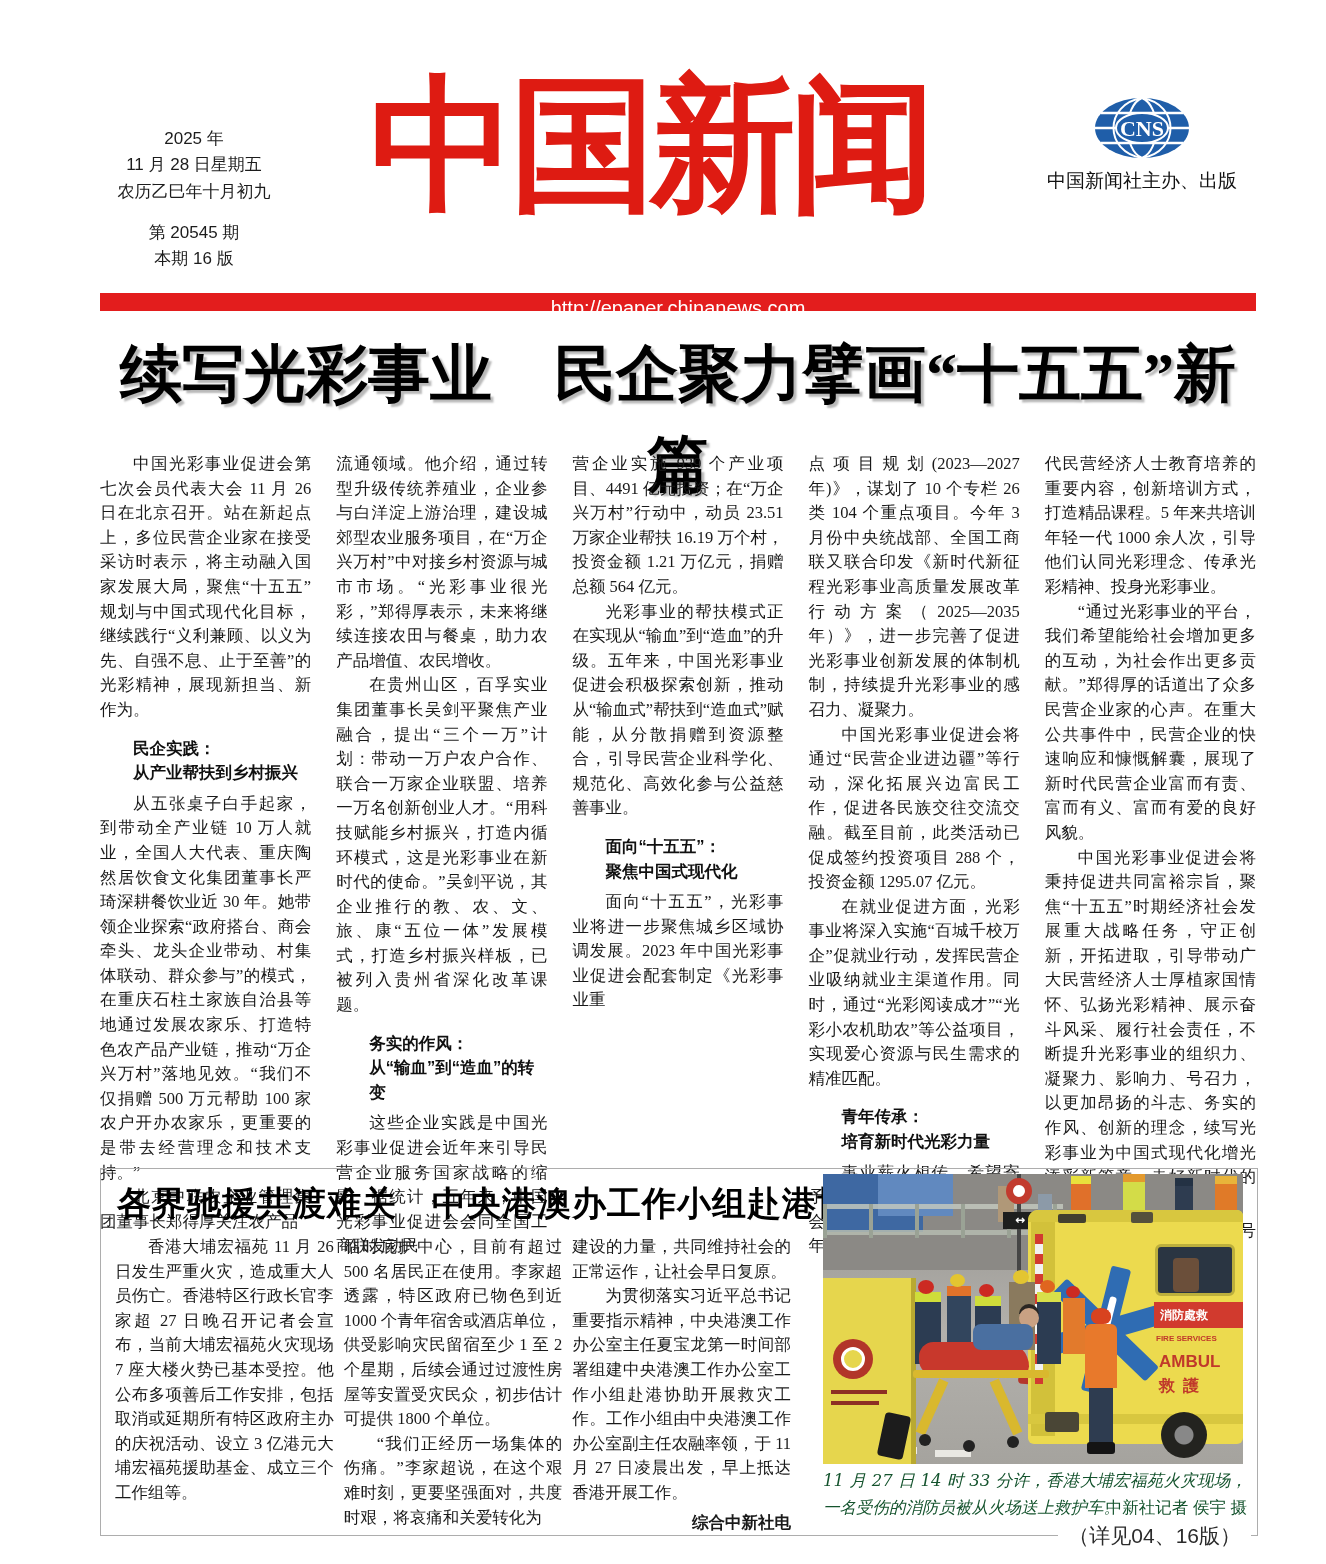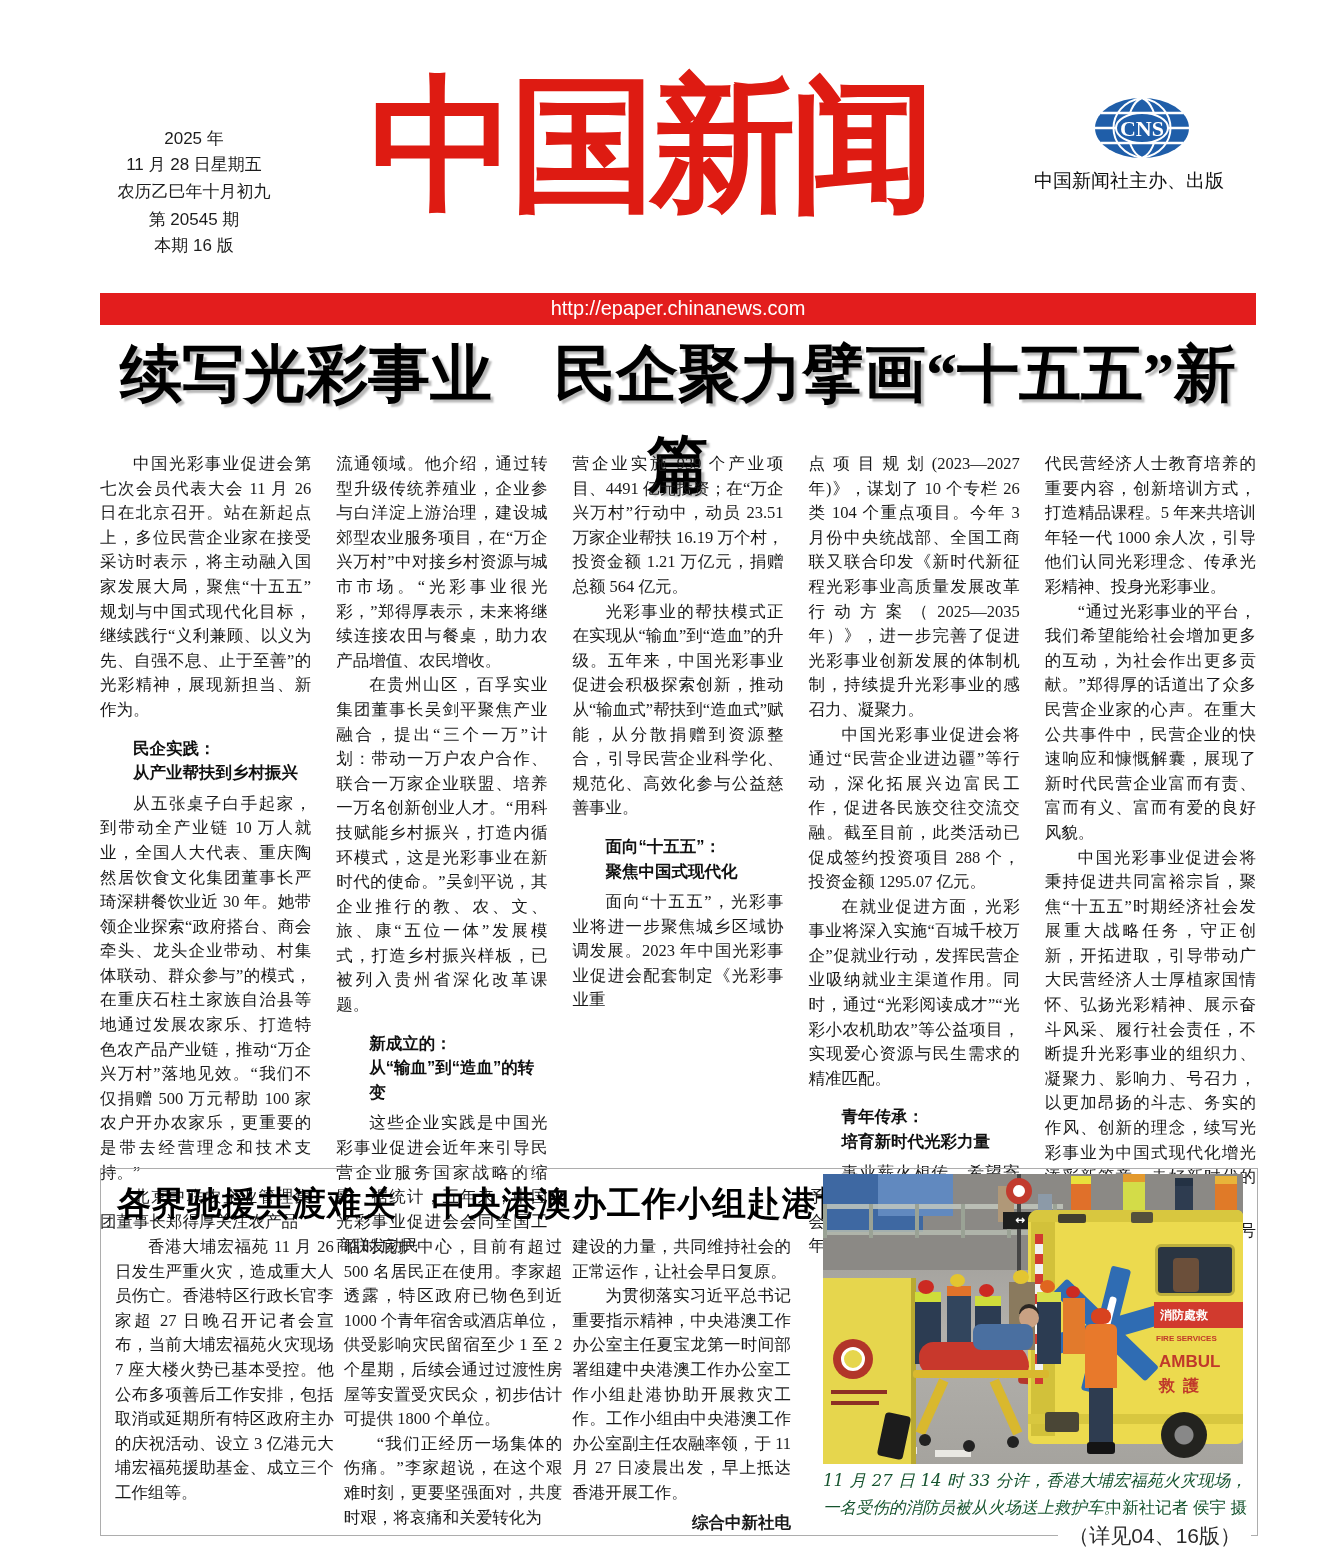--- a/index.html
+++ b/index.html
@@ -2,29 +2,29 @@
 <html lang="zh"><head>
 <meta charset="utf-8">
 <style>
   html,body{margin:0;padding:0;background:#ffffff;}
   #page{position:relative;width:1326px;height:1564px;background:#fff;overflow:hidden;
         font-family:"Liberation Sans",sans-serif;color:#1a1a1a;}
   .abs{position:absolute;}
 
   
   .dateline{left:96px;top:126px;width:196px;text-align:center;font-size:17px;line-height:1.55;color:#1c1c1c;}
-  .dateline .issue{margin-top:2px;}
+  .dateline .issue{margin-top:15px;}
   .masthead-title{left:330px;top:34px;width:640px;height:230px;text-align:center;
       font-family:"DejaVu Serif","Liberation Serif",serif;font-weight:bold;
       font-size:146px;line-height:220px;color:#de1b12;letter-spacing:-6px;}
-  .pub-block{left:1034px;top:96px;width:216px;text-align:left;}
+  .pub-block{left:1034px;top:96px;width:216px;text-align:center;}
   .pub-block .publisher{font-size:19px;margin-top:8px;color:#111;}
   .pub-meta{font-size:15px;margin-top:12px;line-height:1.6;color:#222;}
 
-  .red-bar{left:100px;top:293px;width:1156px;height:32px;background:#e31d1d;
+  .red-bar{left:100px;top:293px;width:1156px;height:18px;background:#e31d1d;
       color:#fff;text-align:center;font-size:20px;line-height:30px;}
   .red-bar span{cursor:pointer;}
 
   
   .main-headline{left:100px;top:330px;width:1156px;margin:0;text-align:center;
       font-family:"Liberation Serif","DejaVu Serif",serif;font-weight:900;
       font-size:62px;line-height:1.45;color:#000;text-shadow:3px 3px 2px #b9b9b9;}
   .columns{left:100px;top:452px;width:1156px;height:692px;display:flex;gap:25px;}
   .col{flex:1;font-family:"Liberation Serif","DejaVu Serif",serif;font-size:16.5px;
       line-height:24.6px;text-align:justify;color:#191919;}
@@ -170,21 +170,21 @@
     <div class="col">
         <div class="blk p">中国光彩事业促进会第七次会员代表大会 11 月 26 日在北京召开。站在新起点上，多位民营企业家在接受采访时表示，将主动融入国家发展大局，聚焦“十五五”规划与中国式现代化目标，继续践行“义利兼顾、以义为先、自强不息、止于至善”的光彩精神，展现新担当、新作为。</div>
         <div class="blk sub">民企实践：
 从产业帮扶到乡村振兴</div>
         <div class="blk p">从五张桌子白手起家，到带动全产业链 10 万人就业，全国人大代表、重庆陶然居饮食文化集团董事长严琦深耕餐饮业近 30 年。她带领企业探索“政府搭台、商会牵头、龙头企业带动、村集体联动、群众参与”的模式，在重庆石柱土家族自治县等地通过发展农家乐、打造特色农产品产业链，推动“万企兴万村”落地见效。“我们不仅捐赠 500 万元帮助 100 家农户开办农家乐，更重要的是带去经营理念和技术支持。”</div>
         <div class="blk p">北京中联农企业管理集团董事长郑得厚关注农产品</div>
       </div>
     <div class="col">
         <div class="blk ph">流通领域。他介绍，通过转型升级传统养殖业，企业参与白洋淀上游治理，建设城郊型农业服务项目，在“万企兴万村”中对接乡村资源与城市市场。“光彩事业很光彩，”郑得厚表示，未来将继续连接农田与餐桌，助力农产品增值、农民增收。</div>
         <div class="blk p">在贵州山区，百孚实业集团董事长吴剑平聚焦产业融合，提出“三个一万”计划：带动一万户农户合作、联合一万家企业联盟、培养一万名创新创业人才。“用科技赋能乡村振兴，打造内循环模式，这是光彩事业在新时代的使命。”吴剑平说，其企业推行的教、农、文、旅、康“五位一体”发展模式，打造乡村振兴样板，已被列入贵州省深化改革课题。</div>
-        <div class="blk sub">新成立的：
+        <div class="blk sub">务实的作风：
 从“输血”到“造血”的转变</div>
         <div class="blk p">这些企业实践是中国光彩事业促进会近年来引导民营企业服务国家战略的缩影。据统计，五年来，中国光彩事业促进会会同全国工商联发动民</div>
       </div>
     <div class="col">
         <div class="blk ph">营企业实施 939 个产业项目、4491 亿元投资；在“万企兴万村”行动中，动员 23.51 万家企业帮扶 16.19 万个村，投资金额 1.21 万亿元，捐赠总额 564 亿元。</div>
         <div class="blk p">光彩事业的帮扶模式正在实现从“输血”到“造血”的升级。五年来，中国光彩事业促进会积极探索创新，推动从“输血式”帮扶到“造血式”赋能，从分散捐赠到资源整合，引导民营企业科学化、规范化、高效化参与公益慈善事业。</div>
         <div class="blk sub">面向“十五五”：
 聚焦中国式现代化</div>
         <div class="blk p">面向“十五五”，光彩事业将进一步聚焦城乡区域协调发展。2023 年中国光彩事业促进会配套制定《光彩事业重</div>
       </div>

